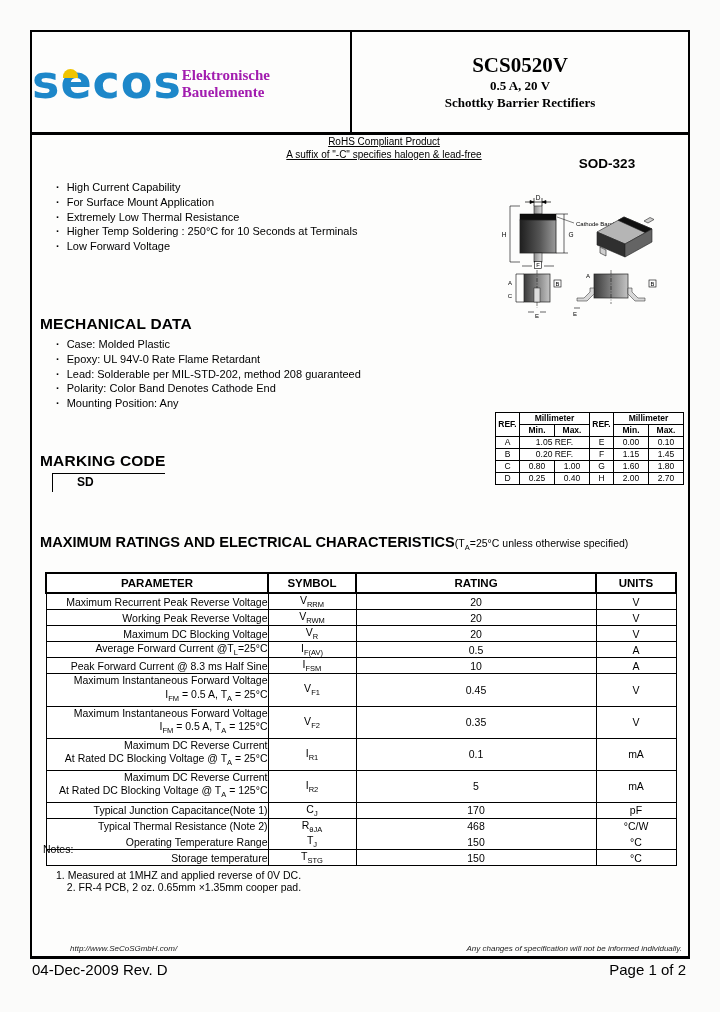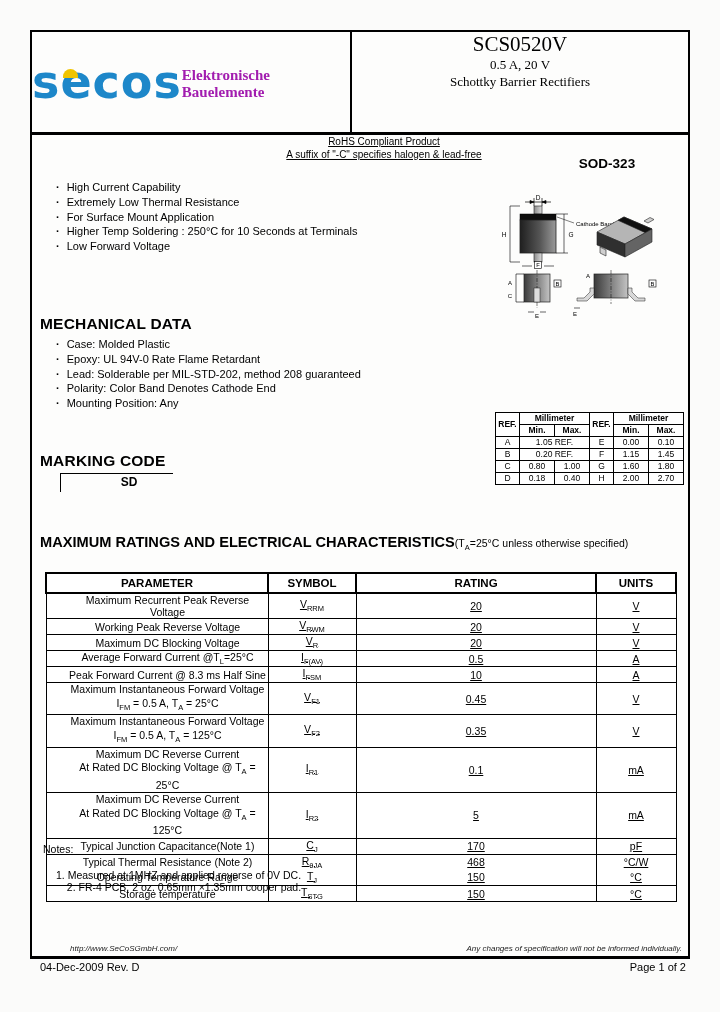--- a/index.html
+++ b/index.html
@@ -15,63 +15,63 @@
   }
   
   .header{position:absolute;left:0;top:0;width:100%;height:100px;border-bottom:3px solid #000;display:flex;}
   .header-left{width:318px;border-right:2px solid #000;display:flex;align-items:center;justify-content:center;}
   .logo-word{
     position:relative;font-family:"DejaVu Sans",sans-serif;font-weight:bold;
     font-size:46px;line-height:44px;color:#1d87c9;letter-spacing:1px;
   }
   .logo-wedge{position:absolute;left:31px;top:9px;width:15px;height:9px;background:#f0c400;border-radius:8px 8px 0 0;}
   .logo-sub{font-family:"Liberation Serif",serif;font-weight:bold;color:#a21caf;font-size:15px;margin-top:4px;}
-  .header-right{flex:1;display:flex;flex-direction:column;align-items:center;justify-content:flex-start;
-    font-family:"Liberation Serif",serif;font-weight:normal;text-align:center;}
+  .header-right{flex:1;display:flex;flex-direction:column;align-items:center;justify-content:center;
+    font-family:"Liberation Serif",serif;font-weight:bold;text-align:center;}
   .part-number{font-size:21px;line-height:24px;}
   .part-sub{font-size:13px;line-height:17px;}
   
   .rohs{position:absolute;top:104px;left:0;width:100%;text-align:center;font-size:10px;line-height:12.5px;}
   .rohs div{text-decoration:underline;padding-left:48px;}
   .sod-label{position:absolute;top:124px;left:500px;width:150px;text-align:center;font-weight:bold;font-size:13.5px;}
   
   .sec-title{font-size:15.5px;font-weight:bold;letter-spacing:0.2px;}
   .features{position:absolute;left:8px;top:144px;width:440px;}
   .mech{position:absolute;left:8px;top:283px;width:440px;}
   ul.bullets{margin:4px 0 0 16px;padding:0;list-style:none;font-size:11px;line-height:14.8px;}
   ul.bullets li::before{content:"·";font-weight:bold;margin-right:7px;}
   
   .pkg-svg{position:absolute;left:462px;top:158px;}
   
   table.dim{position:absolute;left:463px;top:380px;border-collapse:collapse;table-layout:fixed;width:188px;background:#fff;}
   table.dim th,table.dim td{border:1px solid #000;font-size:8.5px;padding:0;text-align:center;height:11px;line-height:11px;}
   table.dim th{font-weight:bold;}
   
   .marking{position:absolute;left:8px;top:420px;}
-  .marking-box{margin-left:20px;margin-top:3px;width:88px;border-top:1.5px solid #000;border-left:1.5px solid #000;
-    font-weight:bold;font-size:12px;padding:1px 0 3px 24px;text-align:center;}
+  .marking-box{margin-left:12px;margin-top:3px;width:88px;border-top:1.5px solid #000;border-left:1.5px solid #000;
+    font-weight:bold;font-size:12px;padding:1px 0 3px 24px;}
   
   .ratings-title{position:absolute;left:8px;top:502px;font-size:14.6px;font-weight:bold;white-space:nowrap;}
   .ratings-title .note{font-size:10.5px;font-weight:normal;}
   table.ratings{position:absolute;left:13px;top:540px;border-collapse:collapse;table-layout:fixed;width:630px;background:#fff;}
   table.ratings th{border:2px solid #000;font-size:11.5px;height:18px;padding:0;}
   table.ratings td{border:1px solid #000;font-size:10.5px;height:15px;padding:0;}
-  table.ratings td.param{text-align:center;padding-left:21px;}
-  table.ratings td.center{text-align:center;text-decoration:underline;}
+  table.ratings td.param{text-align:right;padding-left:12px;}
+  table.ratings td.center{text-align:center;}
   table.ratings tr.tall td{height:29px;}
   table.ratings tr.tall td.param div{line-height:13.5px;}
   table.ratings tr.gtop td{border-bottom-style:hidden;}
   table.ratings tr.gbottom td{border-top-style:hidden;}
   sub{font-size:7.5px;}
   
   .notes{position:absolute;left:11px;top:811px;font-size:10.5px;line-height:12.5px;}
   
   .pre-footer{position:absolute;left:6px;right:6px;bottom:3px;display:flex;justify-content:space-between;
     font-size:8px;font-style:italic;color:#222;padding-left:32px;}
-  .post-footer{position:absolute;left:40px;right:34px;top:961px;display:flex;justify-content:space-between;font-size:11px;}
+  .post-footer{position:absolute;left:32px;right:34px;top:961px;display:flex;justify-content:space-between;font-size:15px;}
 </style>
 </head>
 <body>
 
 <div class="frame">
 
   <div class="header">
     <div class="header-left">
       <div class="logo-word">
         <span>secos</span>
@@ -89,22 +89,22 @@
   <div class="rohs">
     <div>RoHS Compliant Product</div>
     <div>A suffix of "-C" specifies halogen &amp; lead-free</div>
   </div>
 
   <div class="sod-label">SOD-323</div>
 
   <div class="features">
     <ul class="bullets">
         <li>High Current Capability</li>
+        <li>For Surface Mount Application</li>
         <li>Extremely Low Thermal Resistance</li>
-        <li>For Surface Mount Application</li>
         <li>Higher Temp Soldering : 250°C for 10 Seconds at Terminals</li>
         <li>Low Forward Voltage</li>
       </ul>
   </div>
 
   <div class="mech">
     <div class="sec-title">MECHANICAL DATA</div>
     <ul class="bullets">
         <li>Case: Molded Plastic</li>
         <li>Epoxy: UL 94V-0 Rate Flame Retardant</li>
@@ -241,21 +241,21 @@
         <tr>
           <td>C</td>
           <td>0.80</td>
           <td>1.00</td>
           <td>G</td>
           <td>1.60</td>
           <td>1.80</td>
         </tr>
         <tr>
           <td>D</td>
-          <td>0.18</td>
+          <td>0.25</td>
           <td>0.40</td>
           <td>H</td>
           <td>2.00</td>
           <td>2.70</td>
         </tr>
       </tbody>
   </table>
 
   <div class="marking">
     <div class="sec-title">MARKING CODE</div>

